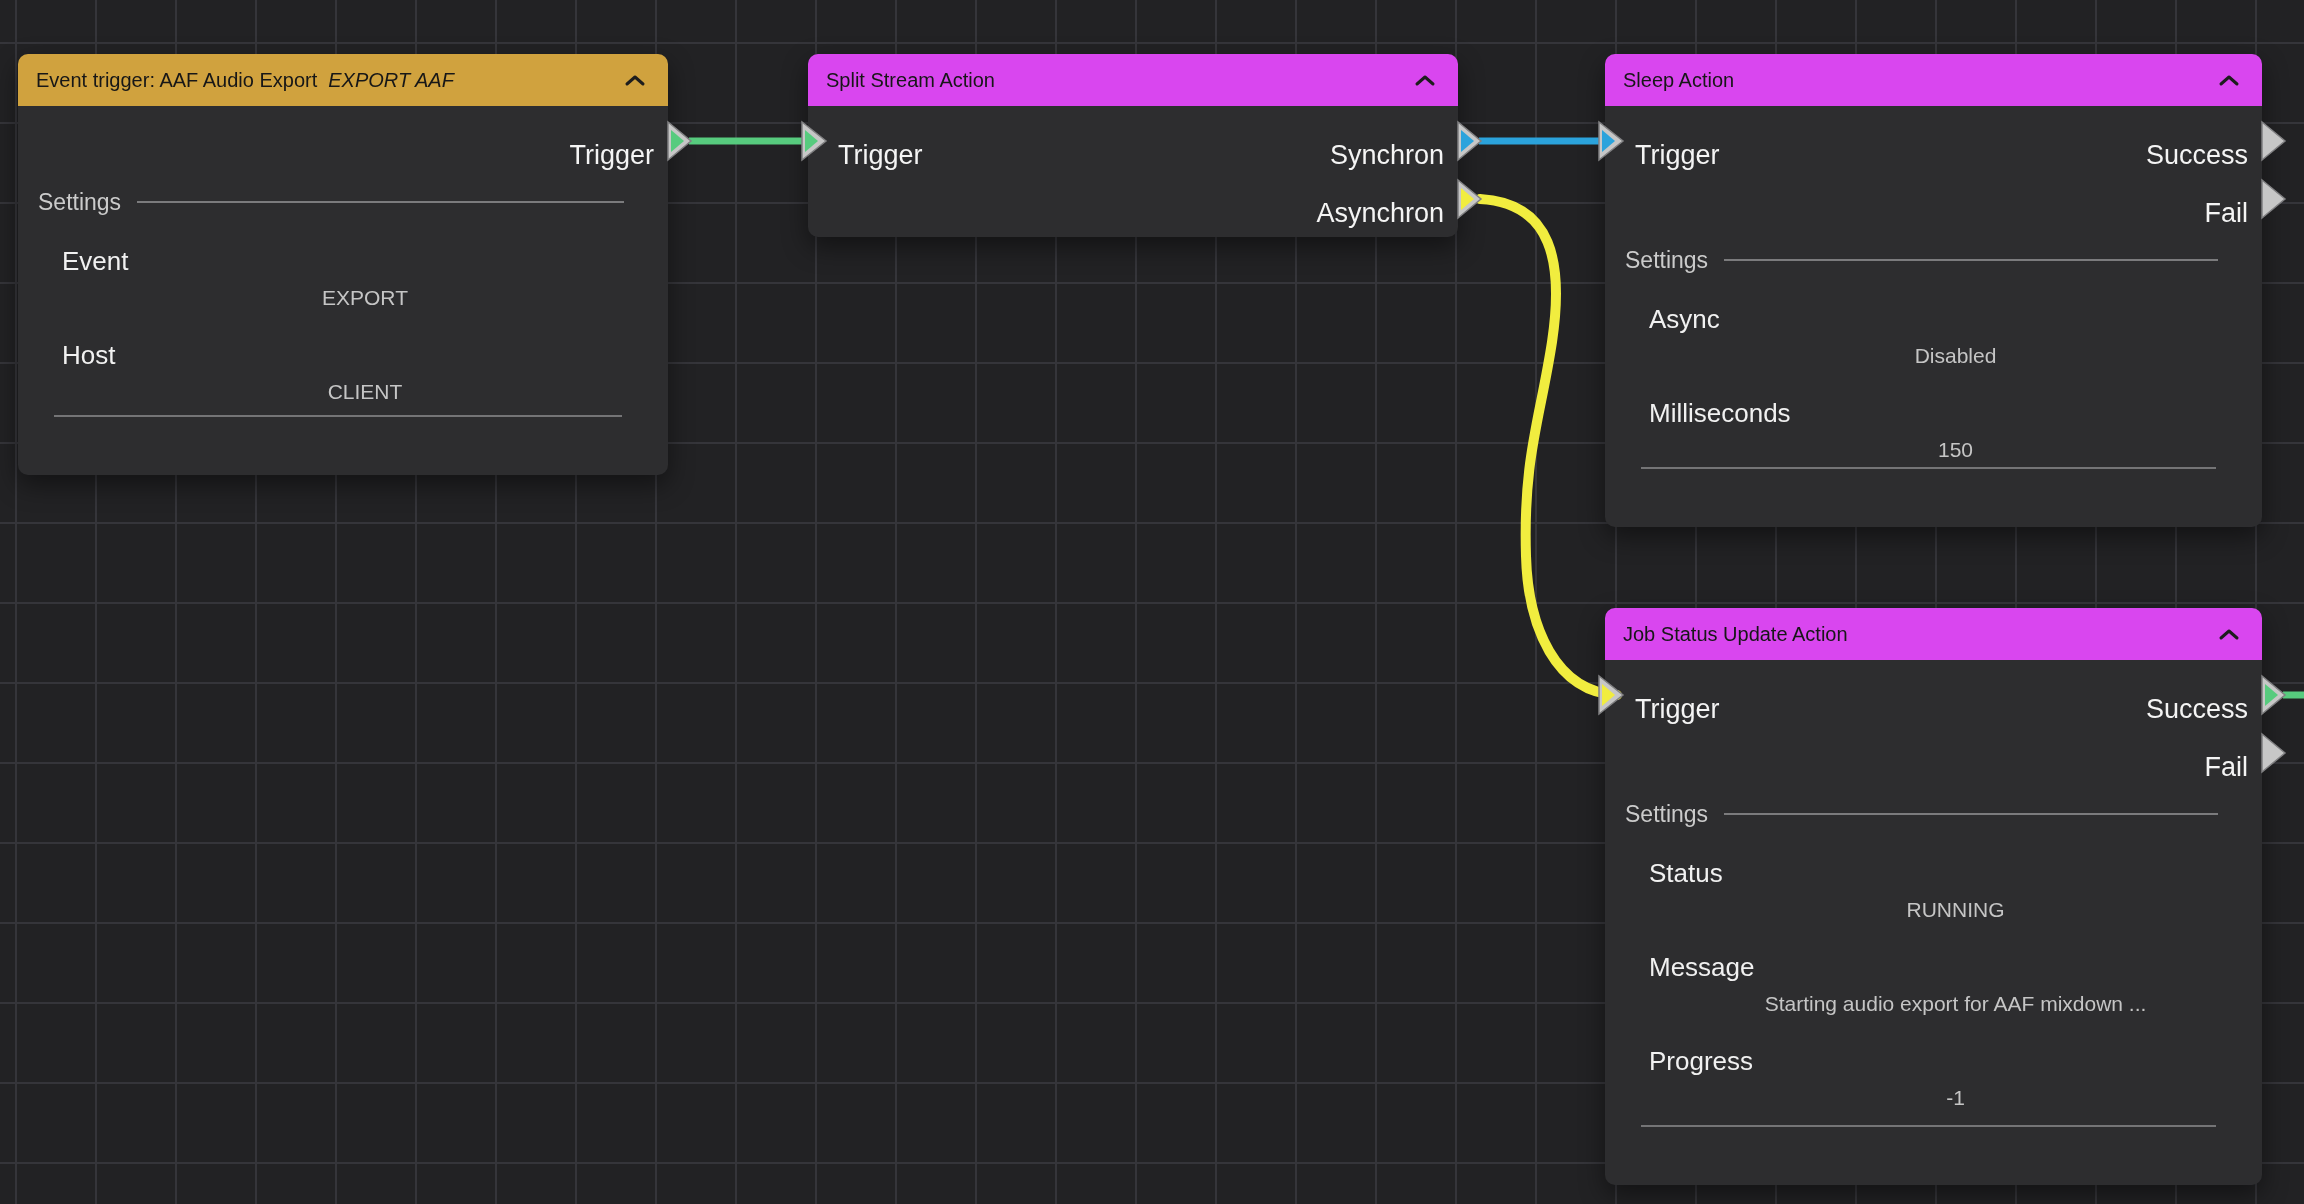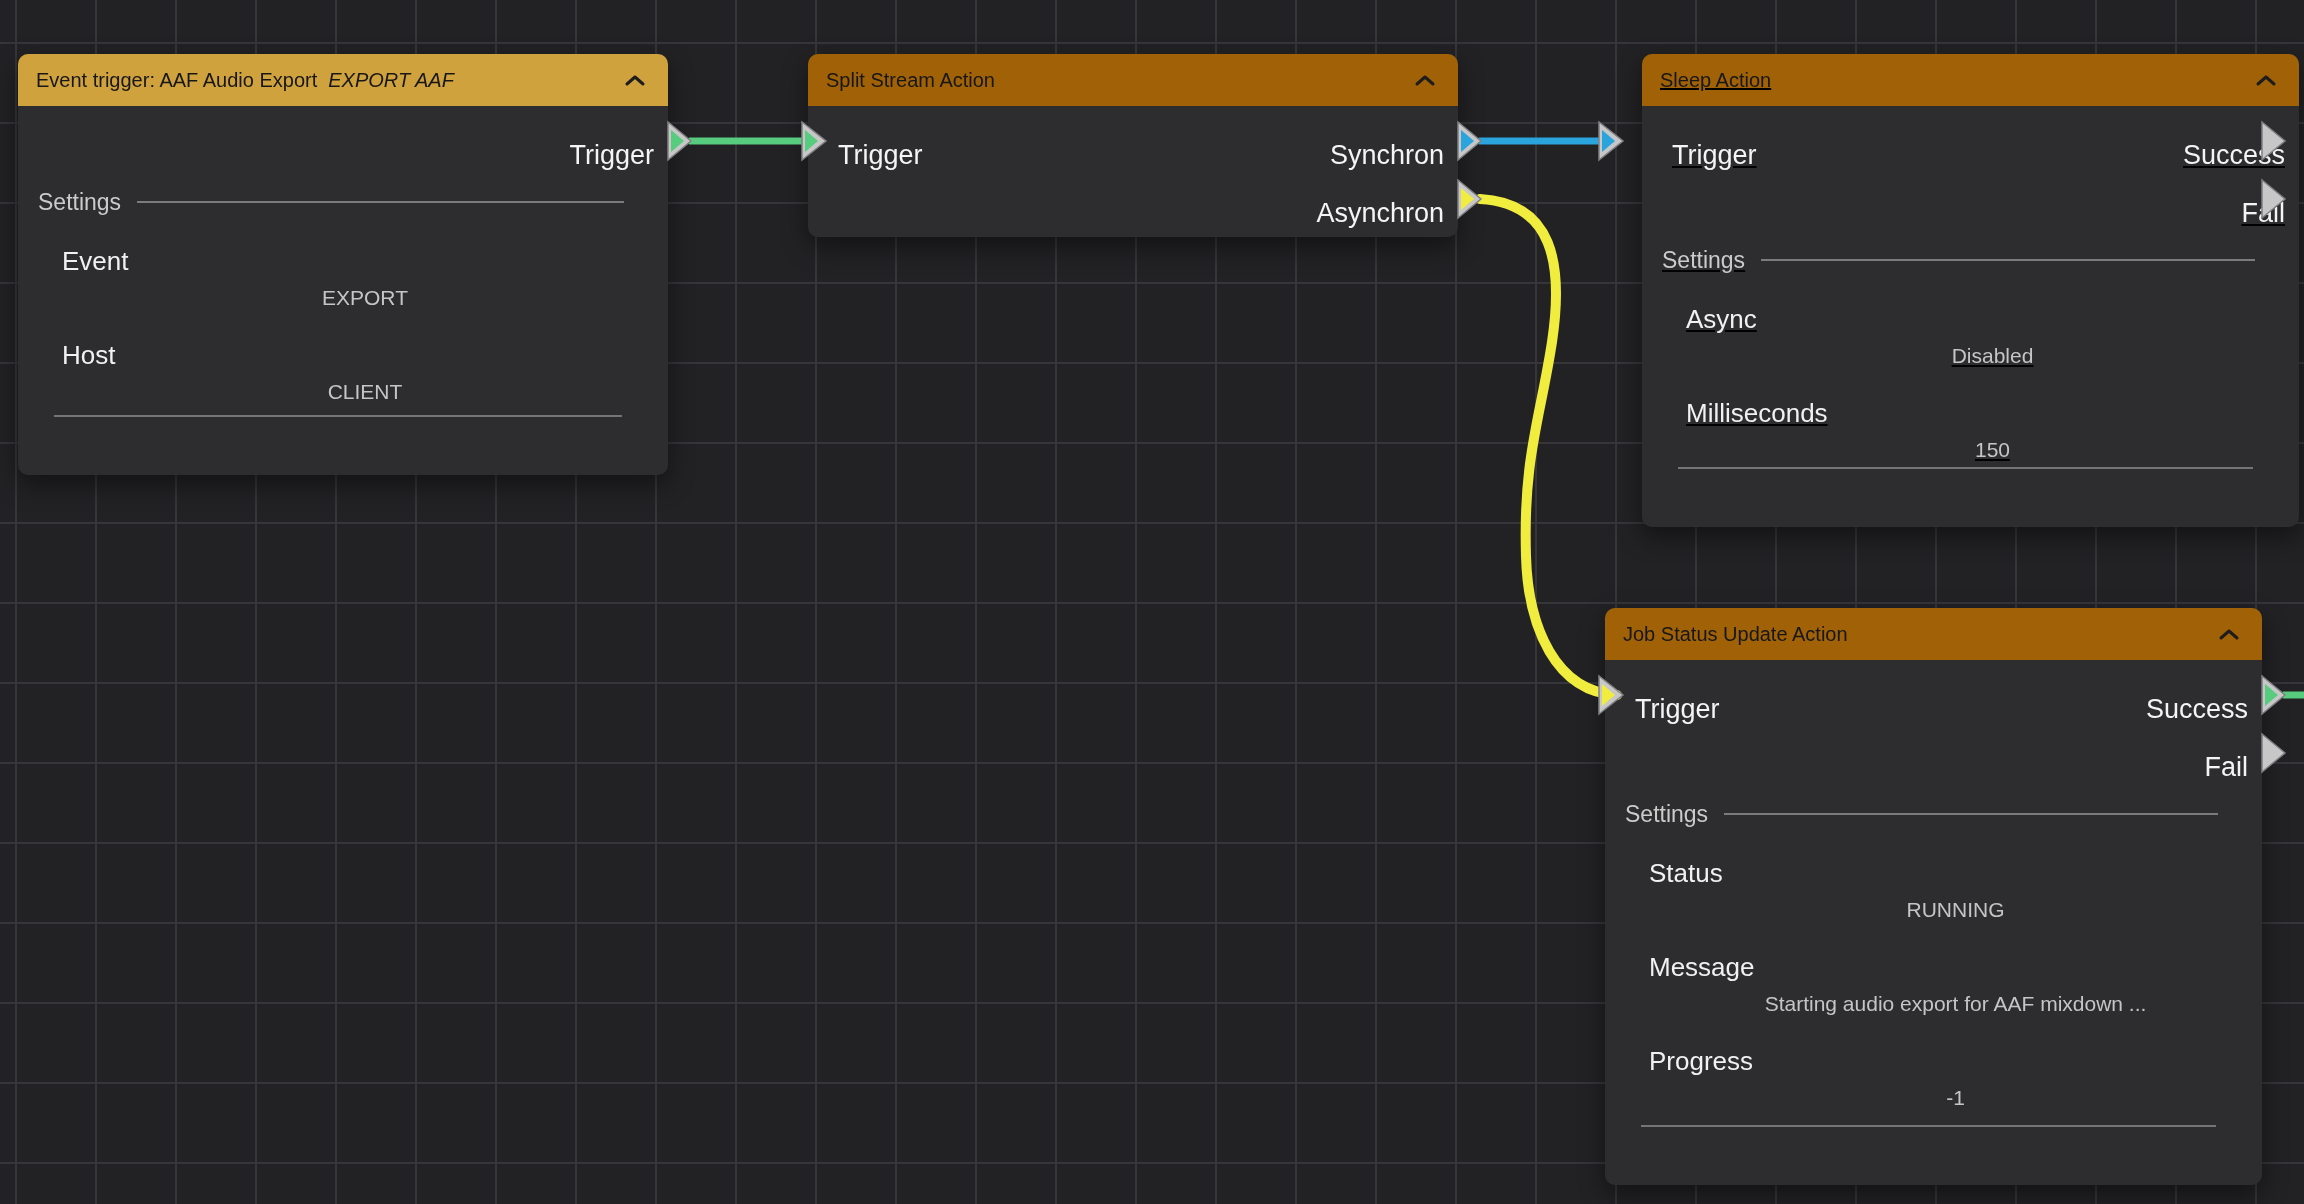--- a/index.html
+++ b/index.html
@@ -18,21 +18,21 @@
     box-shadow:0 10px 26px rgba(0,0,0,.45);
     display:flex;flex-direction:column;box-sizing:border-box;
   }
   .node.with-settings{padding-bottom:58px;}
   .node-header{
     height:52px;flex:0 0 52px;border-radius:10px 10px 0 0;
     display:flex;align-items:center;justify-content:space-between;
     padding:0 22px 0 18px;box-sizing:border-box;
   }
   .node-header.gold{background:#d0a23e;}
-  .node-header.green{background:#a16207;}
+  .node-header.green{background:#d946ef;}
   .node-title{font-size:20px;color:#171717;white-space:nowrap;}
   .node-title .em{font-style:italic;margin-left:11px;}
   .node-title .em:empty{display:none;}
   .caret{flex:0 0 auto;}
   .ports{padding-top:20px;}
   .port-row{height:58px;display:flex;align-items:center;}
   .in-label{font-size:27px;color:#f4f4f4;padding-left:30px;}
   .out-label{font-size:27px;color:#f4f4f4;margin-left:auto;padding-right:14px;}
   .settings-head{display:flex;align-items:center;margin-top:4px;padding:0 44px 0 20px;height:28px;}
   .settings-head .sh-label{font-size:23px;color:#cbcbcb;}
@@ -83,21 +83,21 @@
       <div class="ports">
         <div class="port-row">
           <span class="in-label">Trigger</span>
           <span class="out-label">Synchron</span>
         </div>
         <div class="port-row">
           <span class="out-label">Asynchron</span>
         </div>
       </div>
     </div>
-    <div class="node with-settings" style="left: 1642px; top: 54px; width: 657px; height: 473px; text-decoration: underline;">
+    <div class="node with-settings" style="left: 1605px; top: 54px; width: 657px; height: 473px;">
       <div class="node-header green">
         <div class="node-title"><span>Sleep Action</span></div>
         <svg width="22" height="13" viewBox="0 0 22 13" class="caret">
           <polyline points="3,10 11,3 19,10" fill="none" stroke="#1d1d1d" stroke-width="3" stroke-linecap="round" stroke-linejoin="round"></polyline>
         </svg>
       </div>
       <div class="ports">
         <div class="port-row">
           <span class="in-label">Trigger</span>
           <span class="out-label">Success</span>

